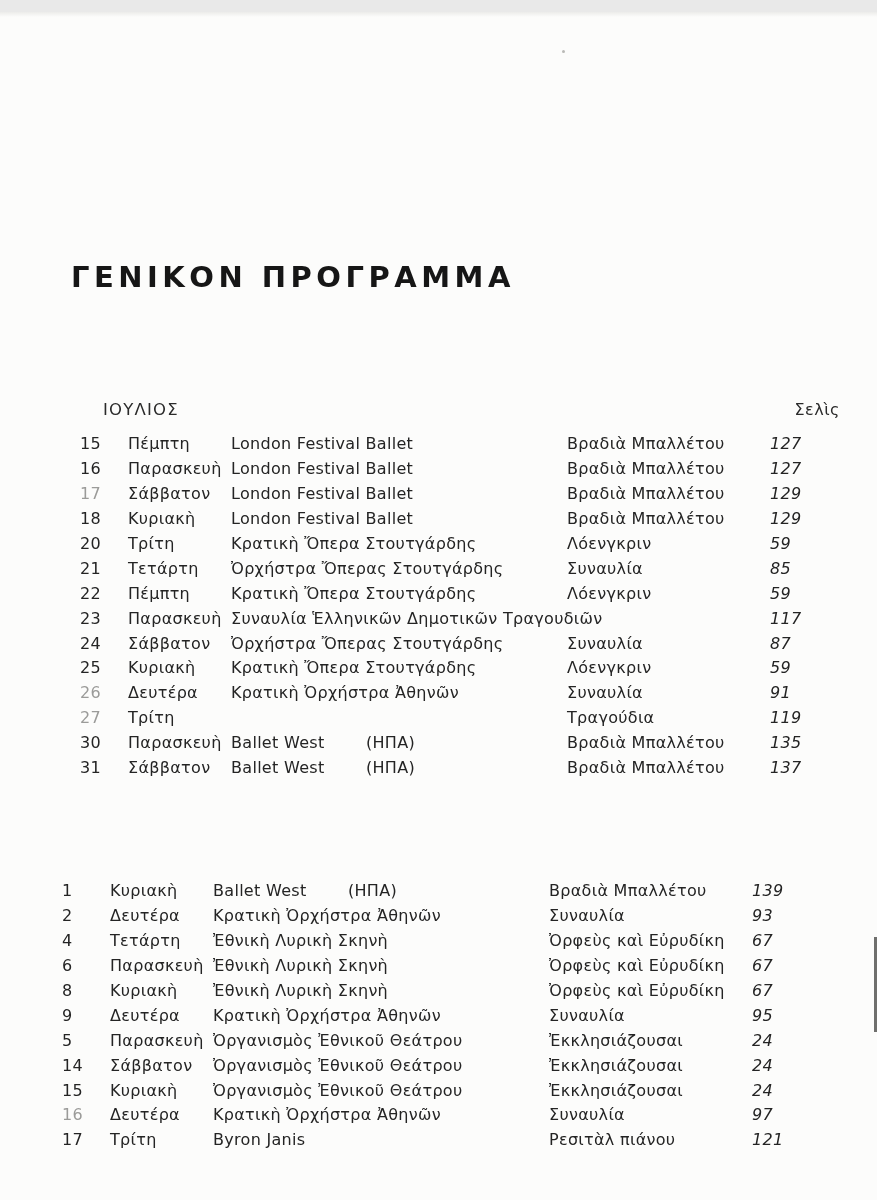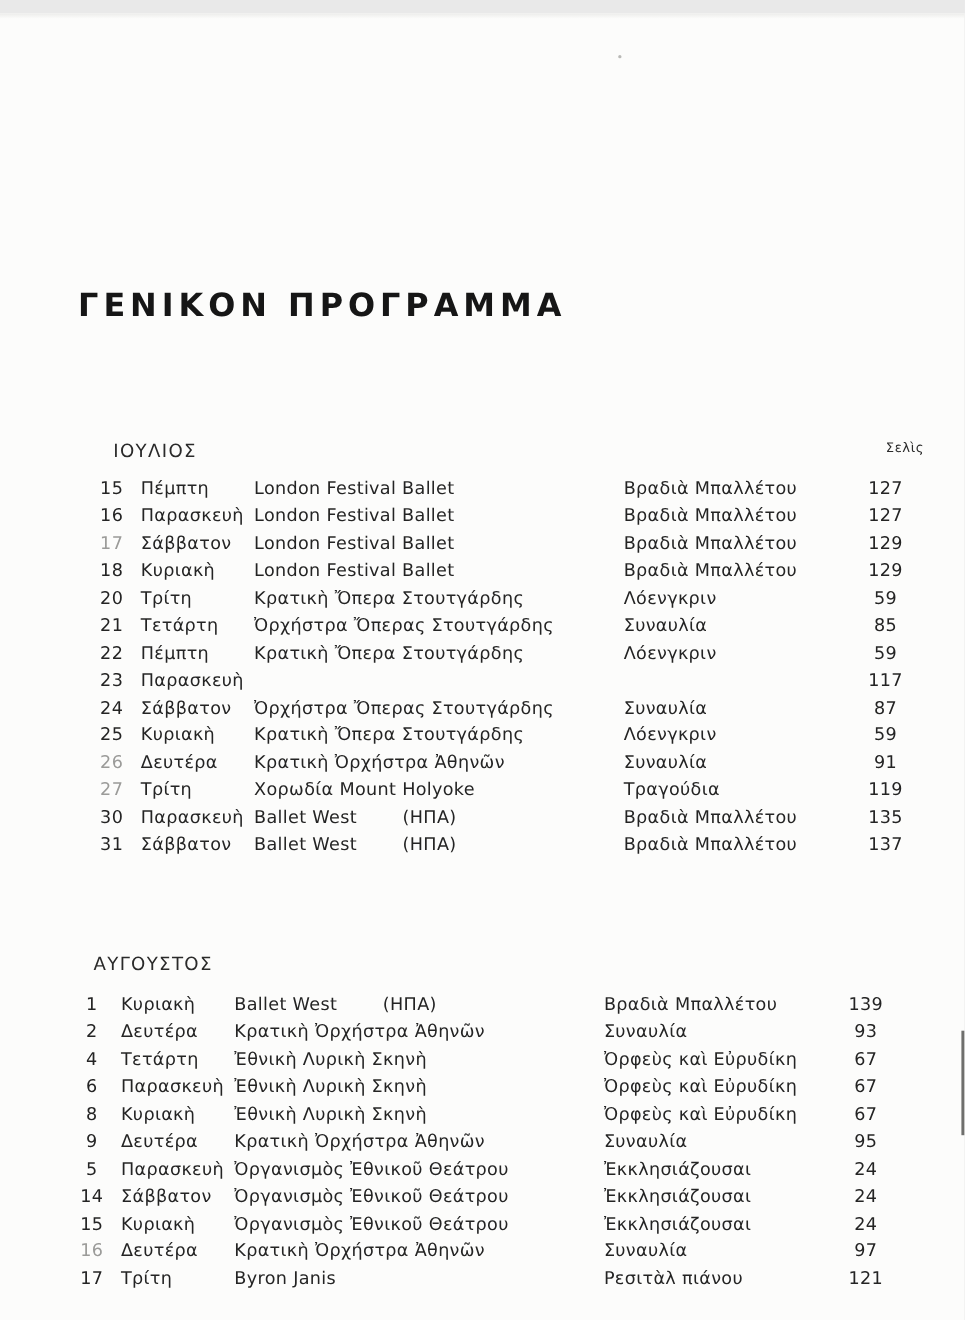--- a/index.html
+++ b/index.html
@@ -40,38 +40,38 @@
   .month-section{position:absolute;left:0;width:877px;}
   .section-july{top:388px;padding-left:18px;}
   .section-august{top:855px;}
   .section-header{position:relative;height:22px;}
   .month-name{
     position:absolute;left:85px;top:0;
     font-size:16.5px;letter-spacing:1.2px;color:#2a2a2a;
   }
   .page-col-header{
     position:absolute;right:55px;top:0;
-    font-size:12px;letter-spacing:0.5px;color:#2a2a2a;text-align:right;
+    font-size:16px;letter-spacing:0.5px;color:#2a2a2a;text-align:right;
   }
   .rows{position:relative;}
   .section-july .rows{margin-top:10px;}
   .section-august .rows{margin-top:12px;}
   .row{position:relative;height:24.95px;}
   .row span{
     position:absolute;top:0;line-height:24.95px;
     font-size:16px;letter-spacing:0.3px;white-space:nowrap;
     color:#242424;
   }
-  .c-day{left:62px;width:43px;text-align:center;letter-spacing:0.5px;}
+  .c-day{left:62px;width:43px;text-align:left;letter-spacing:0.5px;}
   .c-day.faded{color:#9b9b99;}
   .c-weekday{left:110px;}
   .c-performer{left:213px;}
   .c-note{left:348px;}
   .c-event{left:549px;}
-  .c-page{right:55px;width:70px;text-align:center;letter-spacing:0.8px;}
+  .c-page{right:55px;width:70px;text-align:left;letter-spacing:0.8px;font-style:italic;}
 </style>
 </head>
 <body>
 
 <div class="page">
   <div class="top-edge"></div>
   <div class="speck"></div>
   <h1 class="title">ΓΕΝΙΚΟΝ ΠΡΟΓΡΑΜΜΑ</h1>
   <div>
   <section class="month-section section-july">
@@ -139,20 +139,21 @@
     <span class="c-weekday">Πέμπτη</span>
     <span class="c-performer">Κρατικὴ Ὄπερα Στουτγάρδης</span>
 
     <span class="c-event">Λόενγκριν</span>
     <span class="c-page">59</span>
   </div>
 
   <div class="row">
     <span class="c-day">23</span>
     <span class="c-weekday">Παρασκευὴ</span>
+    <span class="c-performer">Συναυλία Ἑλληνικῶν Δημοτικῶν Τραγουδιῶν</span>
 
     <span class="c-page">117</span>
   </div>
 
   <div class="row">
     <span class="c-day">24</span>
     <span class="c-weekday">Σάββατον</span>
     <span class="c-performer">Ὀρχήστρα Ὄπερας Στουτγάρδης</span>
 
     <span class="c-event">Συναυλία</span>
@@ -173,21 +174,20 @@
     <span class="c-weekday">Δευτέρα</span>
     <span class="c-performer">Κρατικὴ Ὀρχήστρα Ἀθηνῶν</span>
 
     <span class="c-event">Συναυλία</span>
     <span class="c-page">91</span>
   </div>
 
   <div class="row">
     <span class="c-day faded">27</span>
     <span class="c-weekday">Τρίτη</span>
-    <span class="c-performer">Χορωδία Mount Holyoke</span>
 
     <span class="c-event">Τραγούδια</span>
     <span class="c-page">119</span>
   </div>
 
   <div class="row">
     <span class="c-day">30</span>
     <span class="c-weekday">Παρασκευὴ</span>
     <span class="c-performer">Ballet West</span>
     <span class="c-note">(ΗΠΑ)</span>
@@ -200,24 +200,20 @@
     <span class="c-weekday">Σάββατον</span>
     <span class="c-performer">Ballet West</span>
     <span class="c-note">(ΗΠΑ)</span>
     <span class="c-event">Βραδιὰ Μπαλλέτου</span>
     <span class="c-page">137</span>
   </div>
 </div>
   </section>
 
   <section class="month-section section-august">
-    <div class="section-header">
-      <span class="month-name">ΑΥΓΟΥΣΤΟΣ</span>
-
-    </div>
     <div class="rows">
   <div class="row">
     <span class="c-day">1</span>
     <span class="c-weekday">Κυριακὴ</span>
     <span class="c-performer">Ballet West</span>
     <span class="c-note">(ΗΠΑ)</span>
     <span class="c-event">Βραδιὰ Μπαλλέτου</span>
     <span class="c-page">139</span>
   </div>
 

